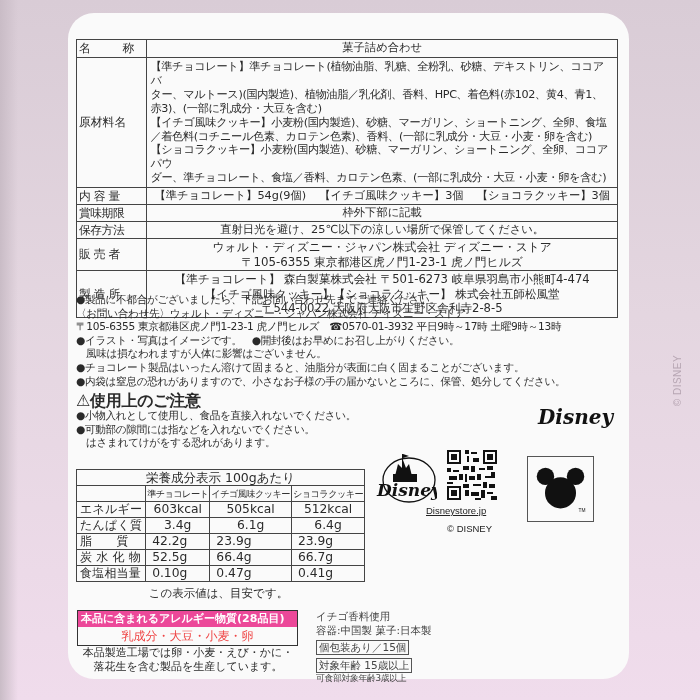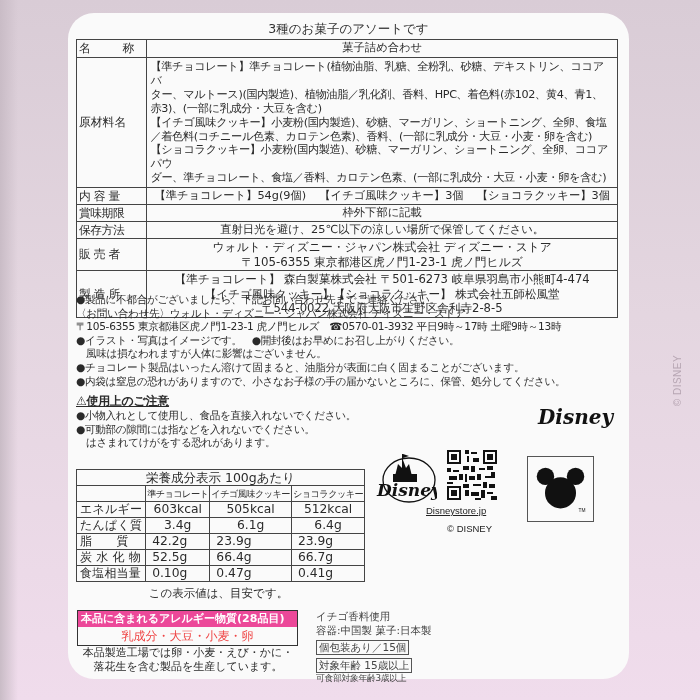--- a/index.html
+++ b/index.html
@@ -38,21 +38,21 @@
   .sm { font-size: 10.5px; letter-spacing: -0.5px; }
   .ing { font-size: 11.2px; letter-spacing: -0.35px; line-height: 13.9px; }
   .contents { display: flex; justify-content: space-between; padding: 0 4px; }
 
   .notes { position: absolute; left: 8px; top: 280px; width: 548px; font-size: 10.6px; line-height: 13.6px; color: #2a2a2a; letter-spacing: -0.3px; }
   .notes .row { white-space: nowrap; }
   .notes .indent { padding-left: 10px; }
   .notes .gap { display: inline-block; width: 10px; }
 
   .caution { position: absolute; left: 8px; top: 380px; width: 320px; font-size: 10.6px; line-height: 13.6px; color: #2a2a2a; letter-spacing: -0.3px; }
-  .caution .title { font-weight: bold; font-size: 12px; line-height: 16px; text-decoration: underline; }
+  .caution .title { font-weight: bold; font-size: 16px; line-height: 16px; }
   .caution .indent { padding-left: 10px; }
 
   table.nut {
     position: absolute; left: 8px; top: 456px; width: 285px; border-collapse: collapse;
     font-size: 12px; line-height: 15px; color: #2a2a2a;
   }
   table.nut td { border: 1.2px solid #444; padding: 0 3px; white-space: nowrap; }
   table.nut .title { text-align: center; font-size: 12.5px; }
   table.nut .hd { font-size: 9.2px; letter-spacing: -0.6px; text-align: left; padding: 0 1px; }
   table.nut .rl { width: 68px; letter-spacing: 0.2px; }
@@ -76,21 +76,20 @@
   .copy { position: absolute; left: 447px; top: 523px; font-size: 9.5px; font-family: "Liberation Sans", sans-serif; color: #222; }
   .mickey-box { position: absolute; left: 527px; top: 456px; width: 67px; height: 66px; border: 1.3px solid #555; background: #fafafa; }
 </style>
 </head>
 <body>
 
 <div class="shadow-left"></div>
 <div class="side-copy">© DISNEY</div>
 
 <div class="card">
-  <div class="headline">3種のお菓子のアソートです</div>
 
   <table class="main">
     <tbody>
         <tr style="height:18px">
       <td class="lab spread">名　称</td>
       <td class="c">菓子詰め合わせ</td>
     </tr>
     <tr>
       <td class="lab">原材料名</td>
       <td class="ing" style="padding-top:2px;padding-bottom:2px">

